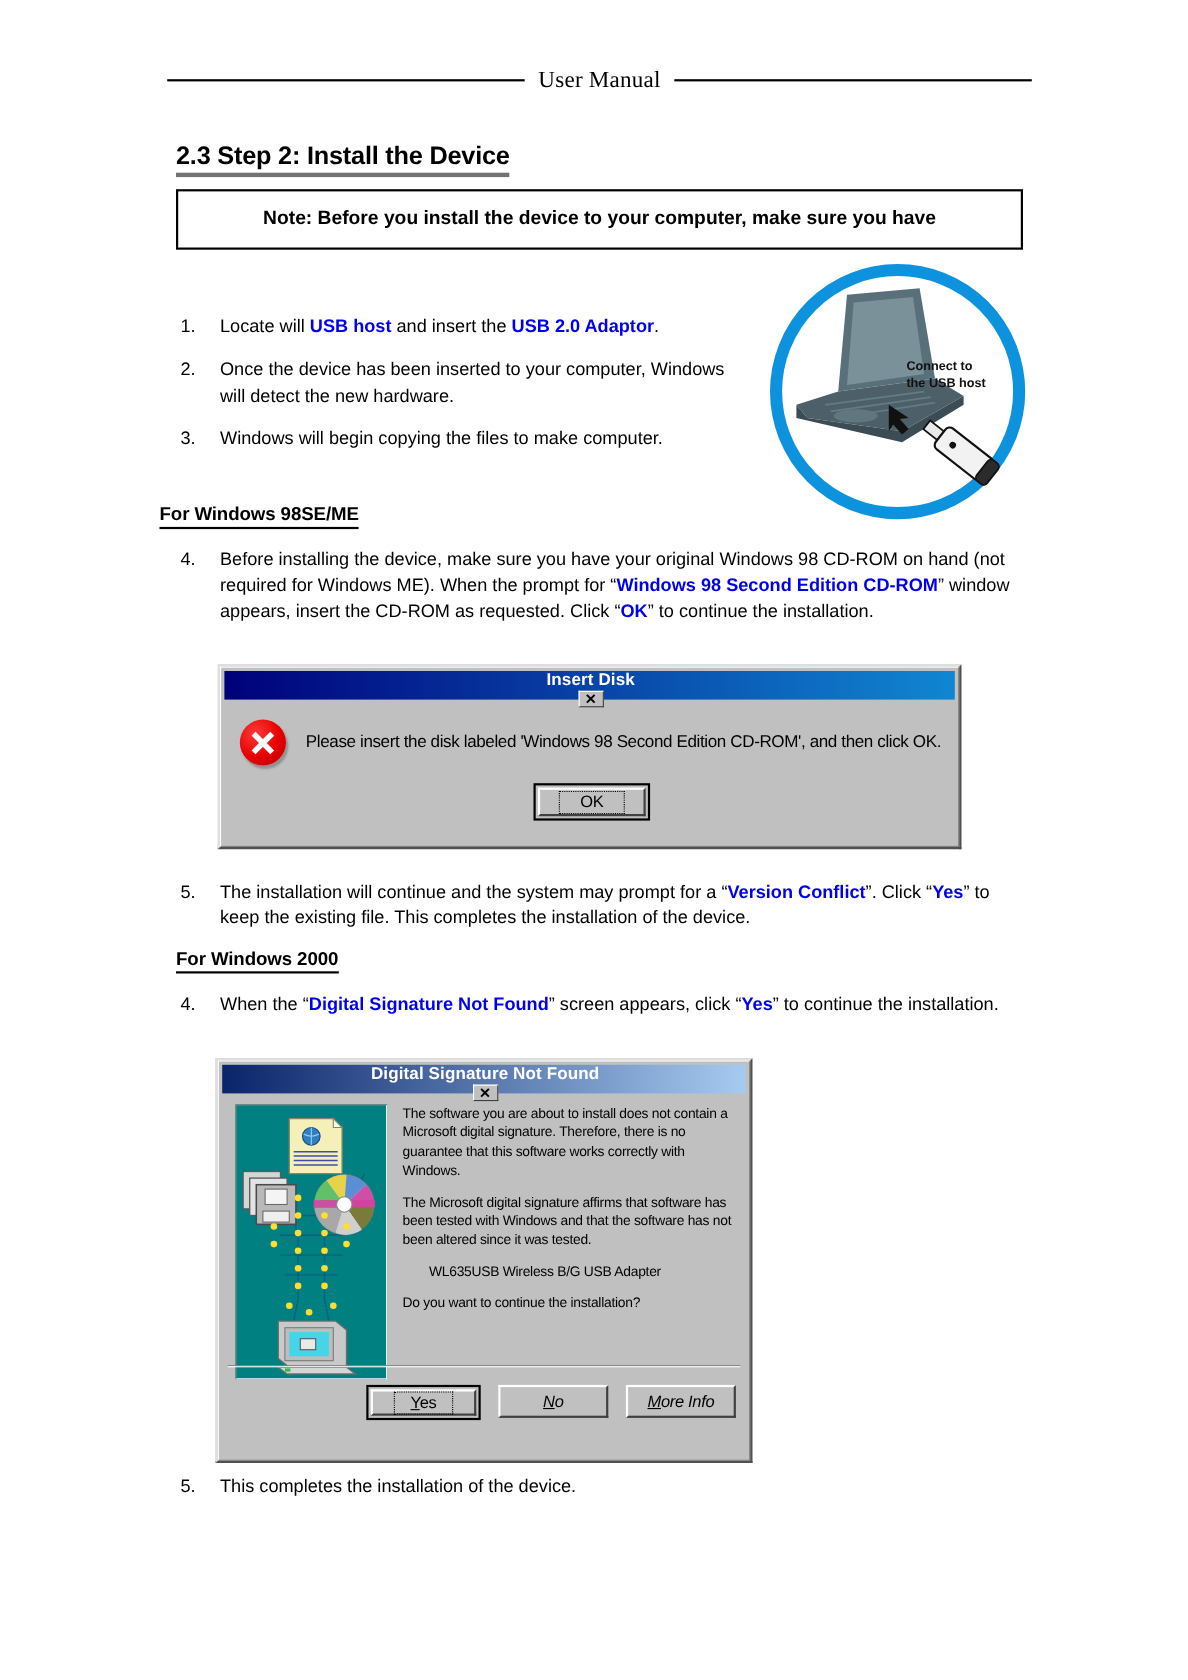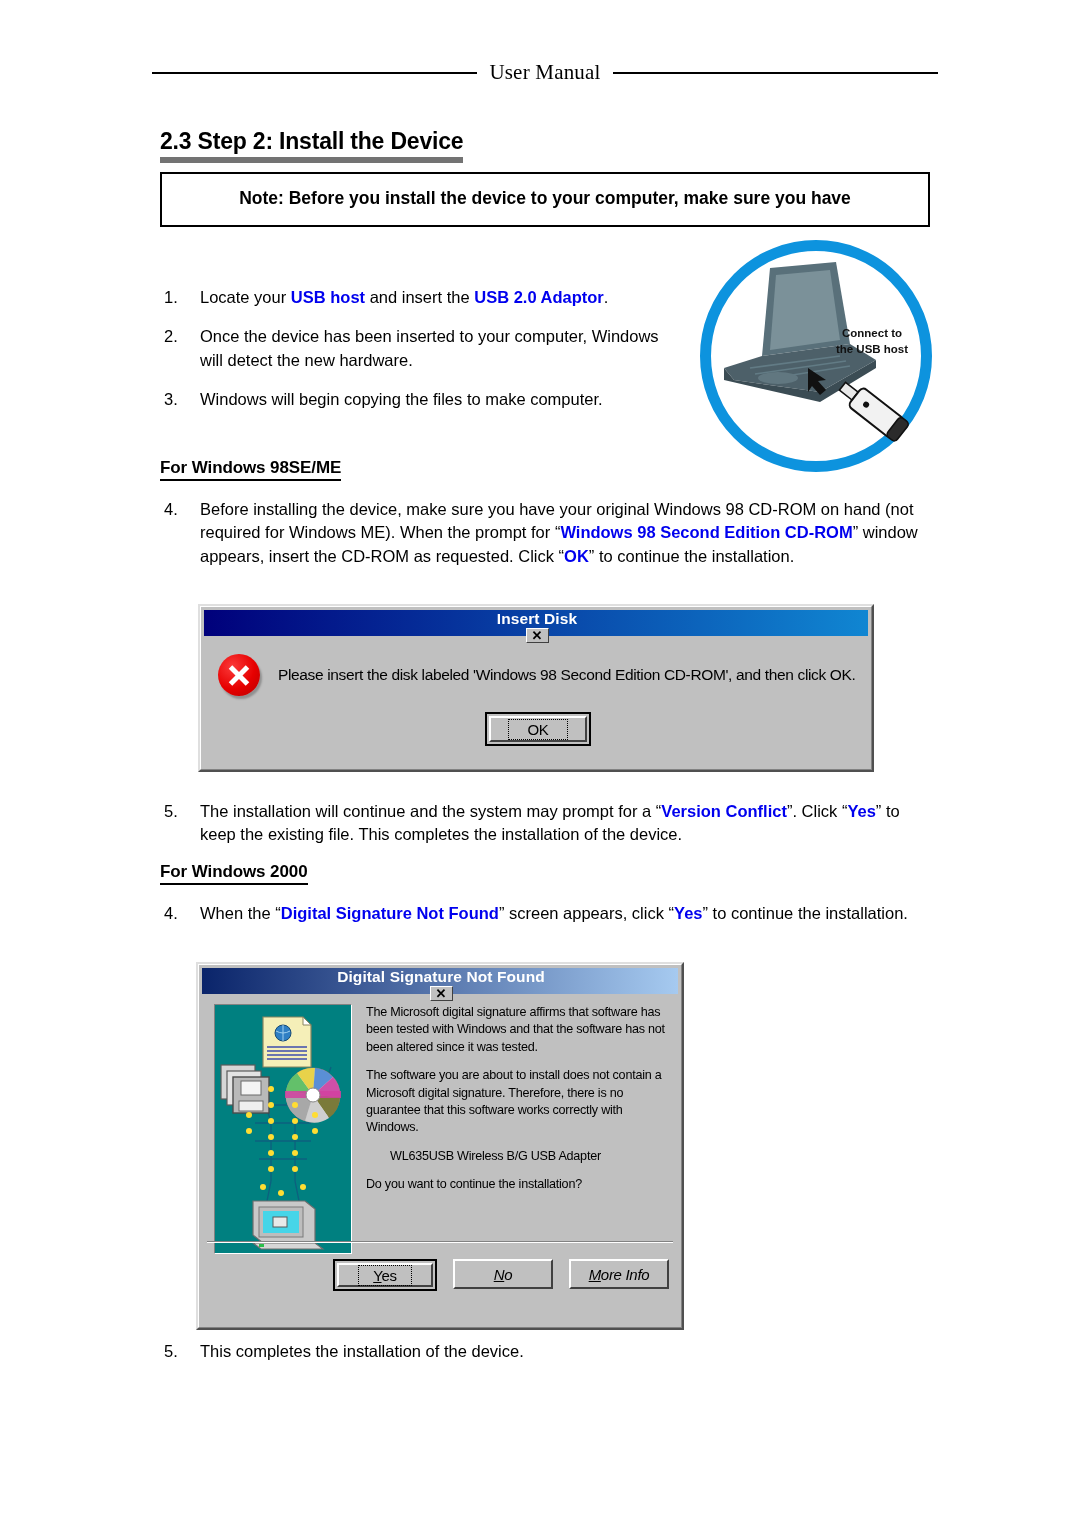--- a/index.html
+++ b/index.html
@@ -45,21 +45,21 @@
     letter-spacing: .2px;
   }
 
   
   .sec-title {
     position: absolute;
     left: 160px; top: 128px;
     font-size: 23px;
     font-weight: bold;
     letter-spacing: -0.2px;
-    border-bottom: 6px solid #737373;
+    border-bottom: 4px solid #737373;
     padding-bottom: 2px;
     display: inline-block;
   }
 
   
   .note-box {
     position: absolute;
     left: 160px; top: 172px;
     width: 770px;
     box-sizing: border-box;
@@ -116,21 +116,21 @@
     border-radius: 50%;
   }
   .illus svg { position: absolute; left: 0; top: 0; }
   .illus .cap {
     position: absolute;
     left: 124px; top: 86px;
     width: 96px;
     font-size: 11.5px;
     font-weight: bold;
     line-height: 1.35;
-    text-align: center;
+    text-align: left;
     color: #111;
   }
 
   
   .dlg {
     position: absolute;
     background: #c0c0c0;
     border-top: 2px solid #dfdfdf;
     border-left: 2px solid #dfdfdf;
     border-right: 2px solid #505050;
@@ -310,21 +310,21 @@
 
   <div class="sec-title">2.3 Step 2: Install the Device</div>
 
   <div class="note-box">
     <div>Note: Before you install the device to your computer, make sure you have</div>
   </div>
 
   <div class="olist" id="steps-main" style="left:160px; top:286px; width:505px;">
       <div class="li">
         <div class="num">1.</div>
-        <div class="body"><span>Locate your </span><span class="blue">USB host</span><span> and insert the </span><span class="blue">USB 2.0 Adaptor</span><span>.</span></div>
+        <div class="body"><span>Locate will </span><span class="blue">USB host</span><span> and insert the </span><span class="blue">USB 2.0 Adaptor</span><span>.</span></div>
       </div>
       <div class="li">
         <div class="num">2.</div>
         <div class="body"><span>Once the device has been inserted to your computer, Windows will detect the new hardware.</span></div>
       </div>
       <div class="li">
         <div class="num">3.</div>
         <div class="body"><span>Windows will begin copying the files to make computer.</span></div>
       </div>
     </div>
@@ -355,21 +355,21 @@
         <circle cx="166" cy="155" r="3" fill="#111"></circle>
         <rect x="200" y="143" width="12" height="24" rx="4" fill="#2b2b2b" stroke="#111" stroke-width="1.6"></rect>
       </g>
     </svg>
     <div class="cap">
       <div>Connect to</div>
       <div>the USB host</div>
     </div>
   </div>
 
-  <div class="sub-head" style="left:160px; top:458px;text-align:right;">For Windows 98SE/ME</div>
+  <div class="sub-head" style="left:145px; top:458px;text-align:right;">For Windows 98SE/ME</div>
 
   <div class="olist" id="steps-98" style="left:160px; top:498px; width:770px;">
       <div class="li">
         <div class="num">4.</div>
         <div class="body"><span>Before installing the device, make sure you have your original Windows 98 CD-ROM on hand (not required for Windows ME). When the prompt for “</span><span class="blue">Windows 98 Second Edition CD-ROM</span><span>” window appears, insert the CD-ROM as requested. Click “</span><span class="blue">OK</span><span>” to continue the installation.</span></div>
       </div>
     </div>
 
   <div class="dlg" id="insert-disk-dialog">
     <div class="dlg-inner">
@@ -483,22 +483,22 @@
               <rect x="44" y="202" width="44" height="30" fill="#bdbdbd" stroke="#7a7a7a" stroke-width="1"></rect>
               <rect x="48" y="206" width="36" height="22" fill="#46d5e8"></rect>
               <rect x="58" y="212" width="14" height="10" fill="#e9e9e9" stroke="#5a5a5a" stroke-width="1"></rect>
               <polygon points="38,238 100,238 108,244 46,244" fill="#d6d6d6" stroke="#6e6e6e" stroke-width="1.1"></polygon>
               <rect x="44" y="239" width="5" height="3" fill="#2bbf4a"></rect>
             </g>
           </svg>
         </div>
 
         <div class="ds-text">
+          <p>The software you are about to install does not contain a Microsoft digital signature. Therefore,  there is no guarantee that this software works correctly with Windows.</p>
           <p>The Microsoft digital signature affirms that software has been tested with Windows and that the software has not been altered since it was tested.</p>
-          <p>The software you are about to install does not contain a Microsoft digital signature. Therefore,  there is no guarantee that this software works correctly with Windows.</p>
           <p class="indent">WL635USB Wireless B/G USB Adapter</p>
           <p>Do you want to continue the installation?</p>
         </div>
       </div>
 
       <div class="ds-sep"></div>
 
       <div class="ds-buttons" id="ds-buttons">
           <div class="btn-default">
             <div class="inner">

